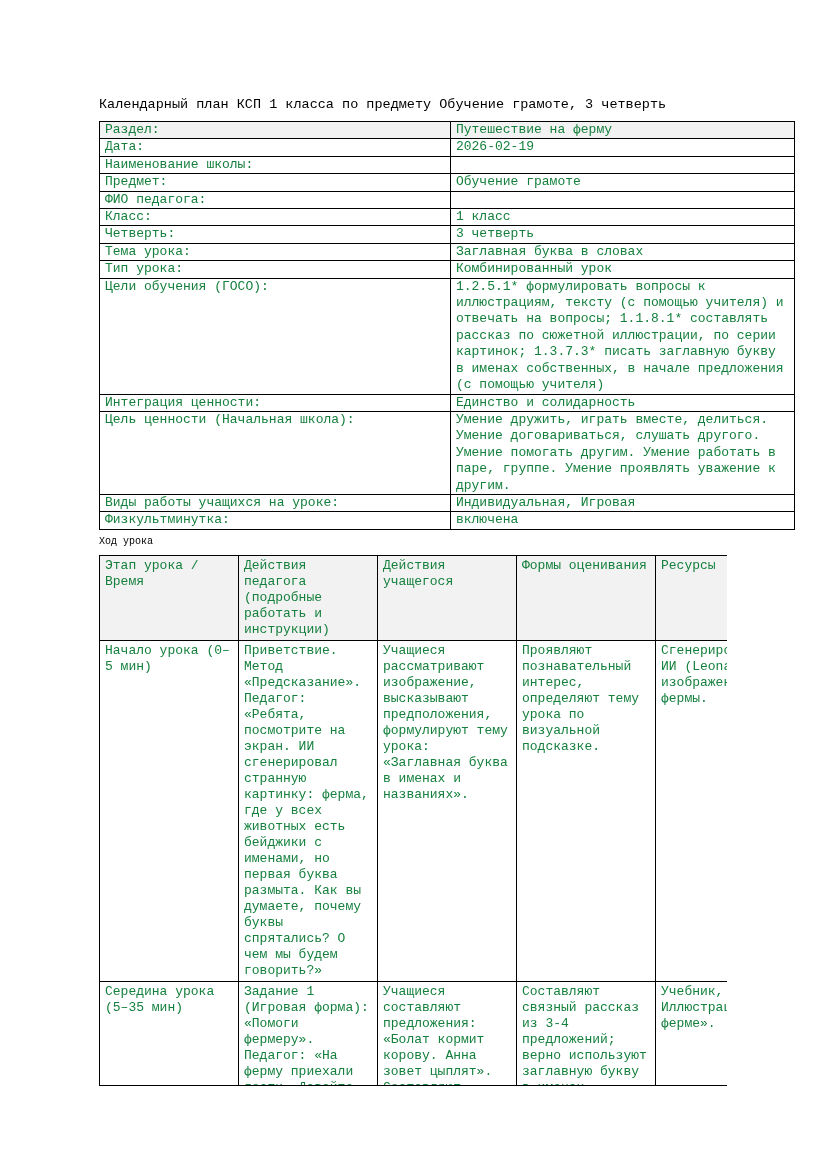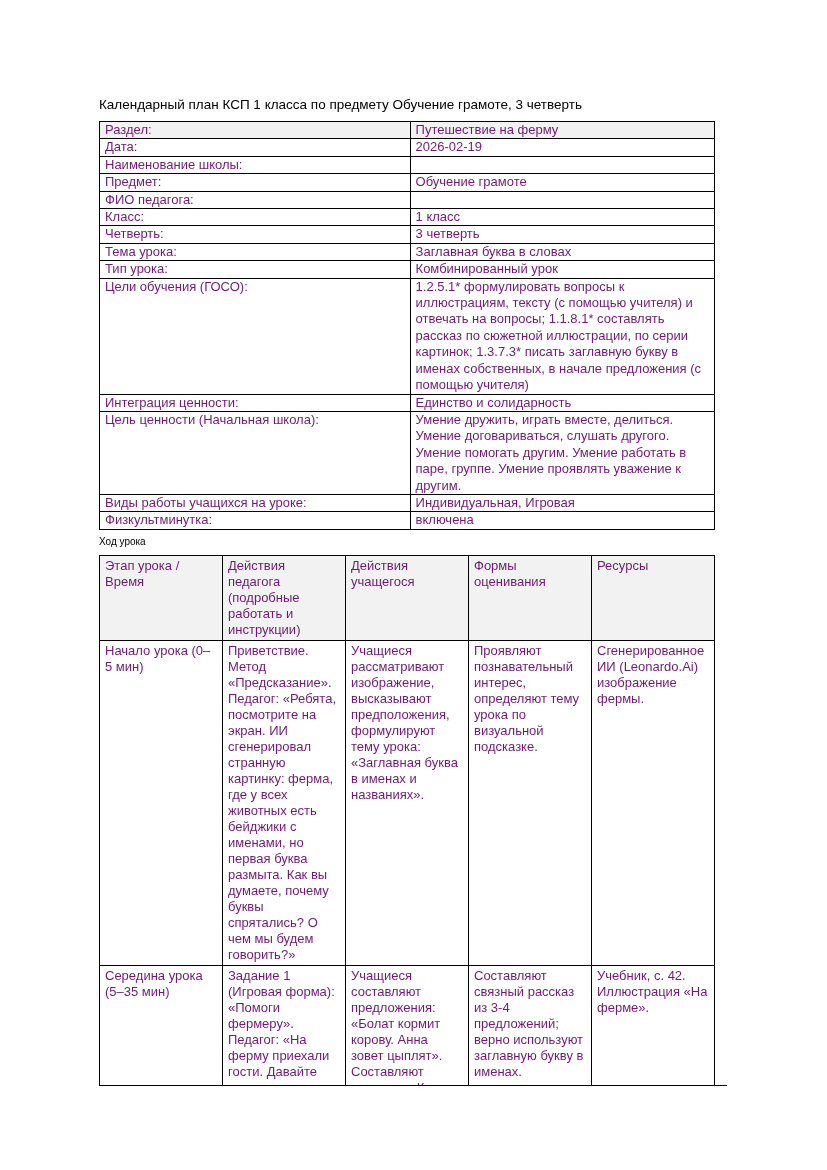--- a/index.html
+++ b/index.html
@@ -6,34 +6,34 @@
     margin: 0;
     padding: 0;
     background: #ffffff;
   }
   .page {
     position: relative;
     width: 827px;
     height: 1170px;
     background: #ffffff;
     color: #000000;
-    font-family: Liberation Sans, sans-serif;
+    font-family: Liberation Mono, monospace;
     box-sizing: border-box;
     padding: 97px 100px 0 99px;
     overflow: hidden;
   }
   .doc-title {
     font-size: 13.5px;
     line-height: 16px;
     margin: 0 0 8px 0;
   }
   table {
     border-collapse: collapse;
-    width: 616px;
-    color: #701a75;
+    width: 696px;
+    color: #15803d;
   }
   .info-table {
     font-size: 13px;
     line-height: 16.4px;
   }
   .info-table td {
     border: 1px solid #000000;
     padding: 0 5px;
     vertical-align: top;
   }

